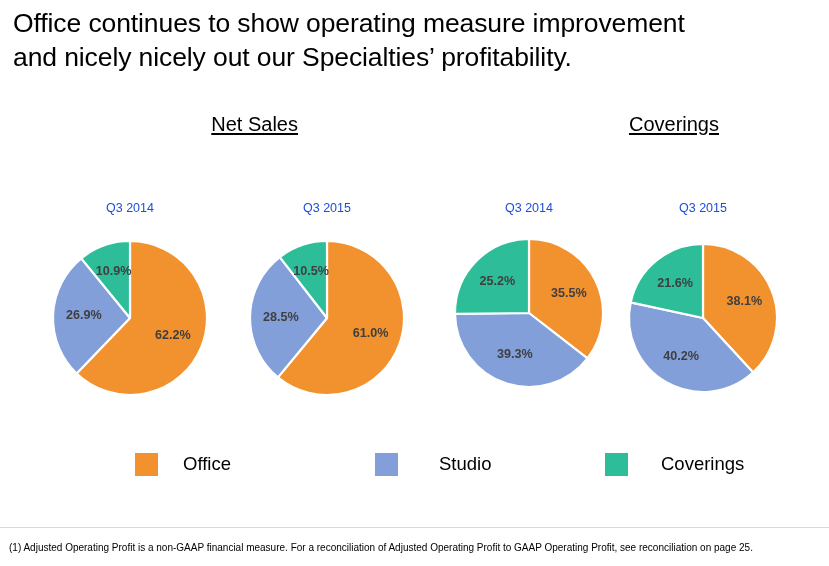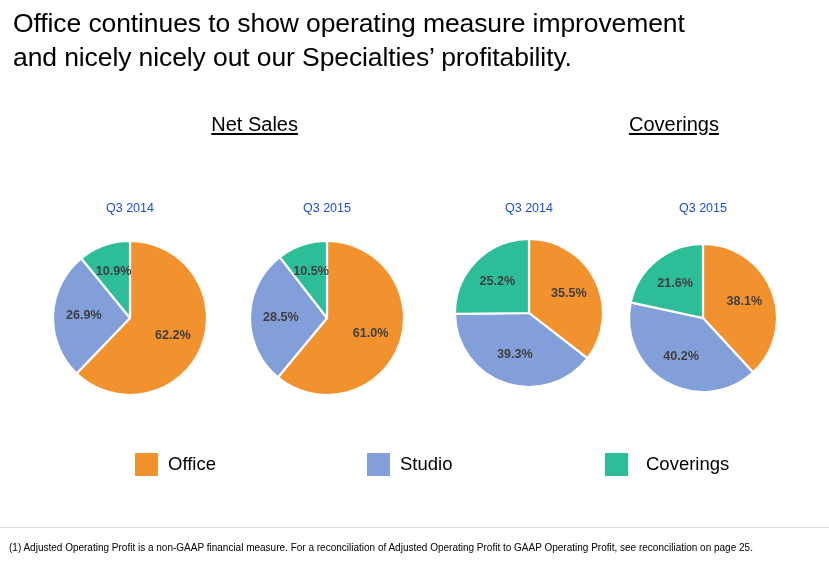--- a/index.html
+++ b/index.html
@@ -101,21 +101,21 @@
     display: flex;
     align-items: center;
     height: 28px;
   }
   .legend-swatch {
     width: 23px;
     height: 23px;
     flex: 0 0 auto;
   }
   .legend-text {
-    margin-left: 10px;
+    margin-left: 25px;
     font-size: 18.5px;
     font-weight: 400;
     color: #000000;
     white-space: nowrap;
   }
 
   
   .footnote-rule {
     position: absolute;
     left: 0;
@@ -200,21 +200,21 @@
         <text class="pie-label" x="52.1" y="45.5">21.6%</text>
       </svg>
     </div>
   </div>
 
 <div class="legend" id="legend">
     <div class="legend-item" style="left: 0px; top: 0px;">
       <span class="legend-swatch" style="background: rgb(242, 146, 46);"></span>
       <span class="legend-text">Office</span>
     </div>
-    <div class="legend-item" style="left: 232px; top: 0px;">
+    <div class="legend-item" style="left: 240px; top: 0px; gap: 16px;">
       <span class="legend-swatch" style="background: rgb(130, 159, 218);"></span>
       <span class="legend-text">Studio</span>
     </div>
     <div class="legend-item" style="left: 470px; top: 0px; gap: 8px;">
       <span class="legend-swatch" style="background: rgb(45, 190, 153);"></span>
       <span class="legend-text">Coverings</span>
     </div>
   </div>
 
 <div class="footnote-rule"></div>

